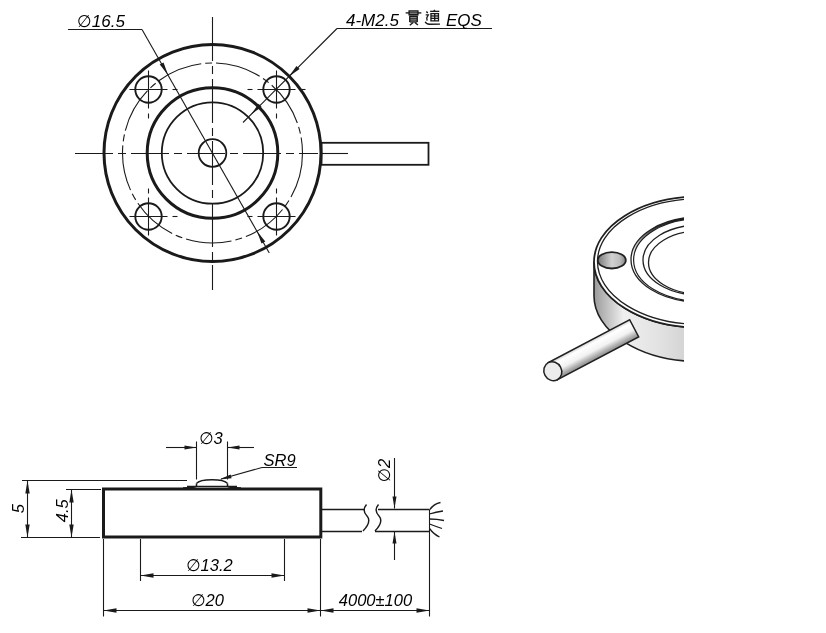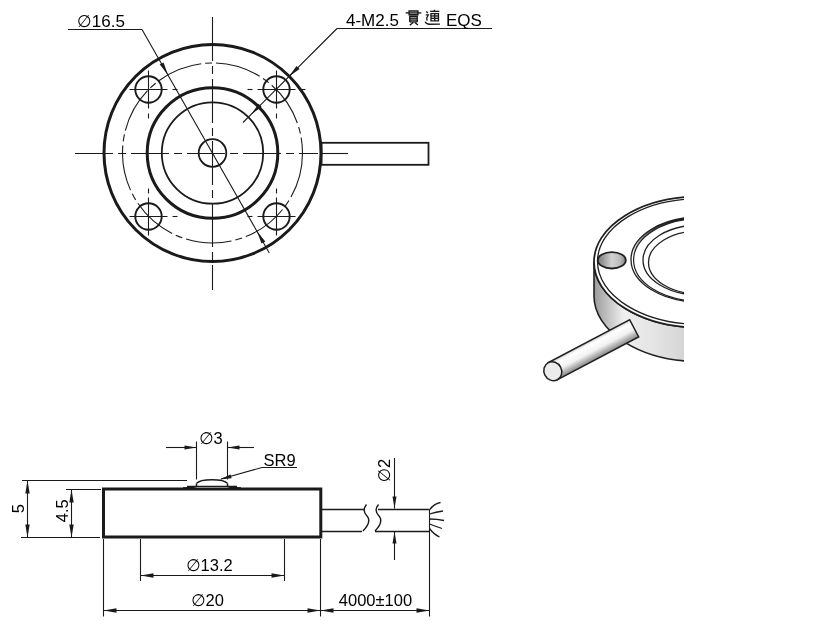--- a/index.html
+++ b/index.html
@@ -1,16 +1,16 @@
 <!DOCTYPE html>
 <html><head>
 <meta charset="utf-8">
 <style>
   html,body{margin:0;padding:0;background:#ffffff;}
-  .stage{position:relative;width:684px;height:633px;background:#ffffff;overflow:hidden;}
+  .stage{position:relative;width:684px;height:633px;background:#ffffff;overflow:hidden;font-style:italic;}
   svg{display:block;}
   .dim-text{font-family:"Liberation Sans","DejaVu Sans",sans-serif;fill:#000000;}
   .t17{font-size:17px;}
   .t16{font-size:16.5px;}
   .ln{stroke:#1a1a1a;}
   .thick{stroke-width:3;}
   .med{stroke-width:1.8;}
   .thin{stroke-width:1.1;}
   .arrow{fill:#1a1a1a;stroke:none;}
   .iso-ln{stroke:#202020;}

